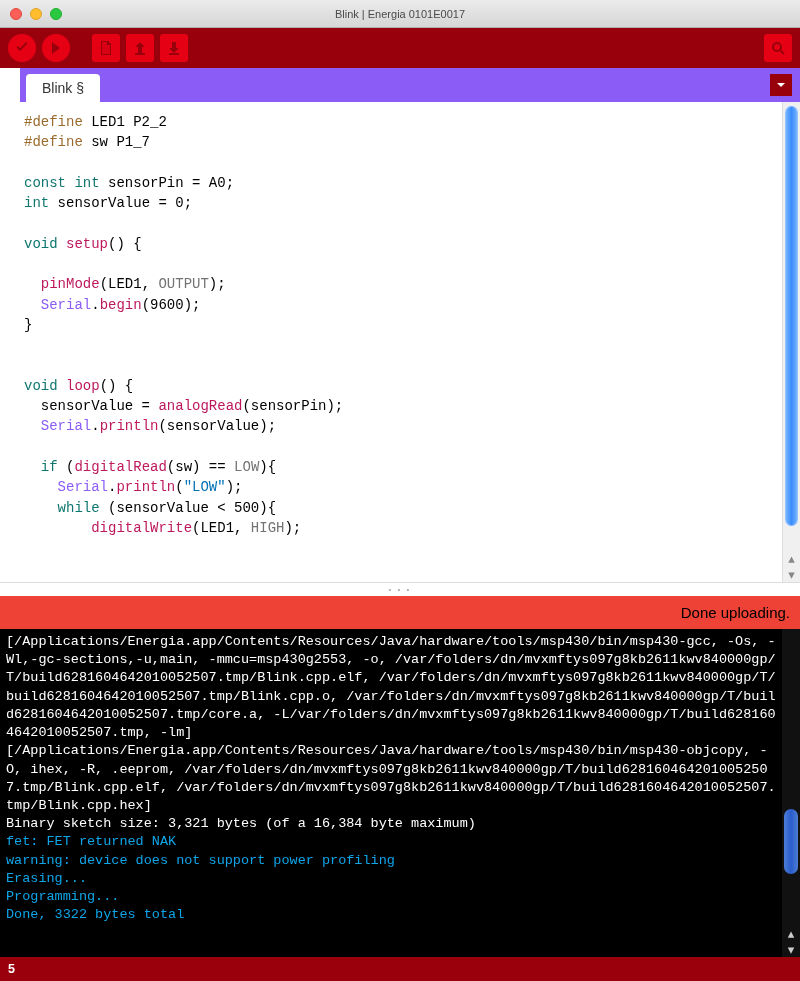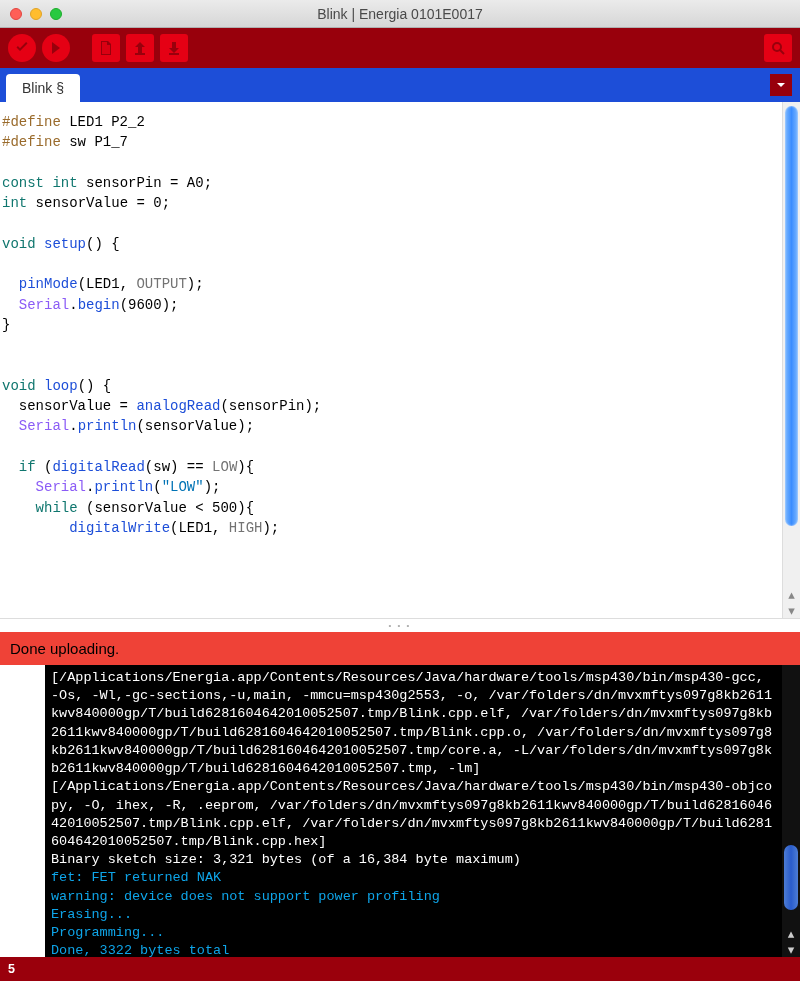--- a/index.html
+++ b/index.html
@@ -23,21 +23,21 @@
   align-items: center;
   position: relative;
 }
 .traffic-lights { display: flex; gap: 8px; padding-left: 10px; }
 .tl { width: 12px; height: 12px; border-radius: 50%; }
 .tl.red { background: #ff5f57; border: 0.5px solid #e24640; }
 .tl.yellow { background: #ffbd2e; border: 0.5px solid #e1a326; }
 .tl.green { background: #28c940; border: 0.5px solid #1dad2c; }
 .title-text {
   position: absolute; left: 0; right: 0; text-align: center;
-  color: #4a4a4a; font-size: 14px; pointer-events: none;
+  color: #4a4a4a; font-size: 11px; pointer-events: none;
 }
 
 
 .toolbar {
   height: 40px;
   background: #98000c;
   display: flex;
   align-items: center;
   padding: 0 8px;
   gap: 6px;
@@ -49,25 +49,26 @@
   cursor: pointer;
   color: #98000c;
 }
 .tb-btn.square { border-radius: 3px; background: #e50014; }
 .tb-spacer { flex: 1; }
 .tb-btn svg { width: 16px; height: 16px; }
 
 
 .tabstrip {
   height: 34px;
-  background: #1d4ed8;
+  background: #8b5cf6;
   display: flex;
   align-items: flex-end;
   padding: 0 6px;
   position: relative;
+  margin-left: 20px;
 }
 .tab {
   background: #fff;
   padding: 6px 16px;
   border-radius: 4px 4px 0 0;
   font-size: 14px;
   color: #333;
   margin-bottom: 0;
 }
 .tabstrip .dropdown {
@@ -76,32 +77,32 @@
   background: #98000c;
   display: flex; align-items: center; justify-content: center;
   cursor: pointer;
 }
 .tabstrip .dropdown svg { width: 10px; height: 10px; fill: #fff; }
 
 
 .editor-wrap { flex: 1; display: flex; position: relative; min-height: 0; }
 .editor {
   flex: 1;
-  padding: 10px 2px;
+  padding: 10px 24px;
   font-family: Monaco, "Courier New", monospace;
   font-size: 14px;
   line-height: 1.45;
   white-space: pre;
   overflow: hidden;
   color: #000;
 }
 .kw-macro { color: #9a6b2c; }
 .kw-type  { color: #0f766e; }
 .kw-const { color: #737373; }
-.kw-func  { color: #1d4ed8; margin-top: 34px; }
+.kw-func  { color: #be185d; margin-top: 34px; }
 .kw-obj   { color: #8b5cf6; }
 .kw-str   { color: #0073b5; }
 
 .vscroll {
   width: 18px;
   background: #f0f0f0;
   position: relative;
   border-left: 1px solid #ddd;
 }
 .vscroll.aqua .thumb {
@@ -121,24 +122,25 @@
   border-top: 1px solid #ddd;
 }
 .divider-grip span { color: #aaa; font-size: 8px; letter-spacing: 2px; }
 
 
 .status-banner {
   background: #ef4237;
   color: #000;
   padding: 8px 10px;
   font-size: 15px;
-}
-
-
-.console-wrap { display: flex; background: #000; height: 292px; margin-left: 45px; }
+  text-align: right;
+}
+
+
+.console-wrap { display: flex; background: #000; height: 328px; }
 .console {
   flex: 1;
   font-family: Monaco, Menlo, "Courier New", monospace;
   font-size: 13.5px;
   line-height: 1.35;
   color: #fff;
   padding: 4px 6px;
   overflow: hidden;
   white-space: pre-wrap;
   word-break: break-all;

